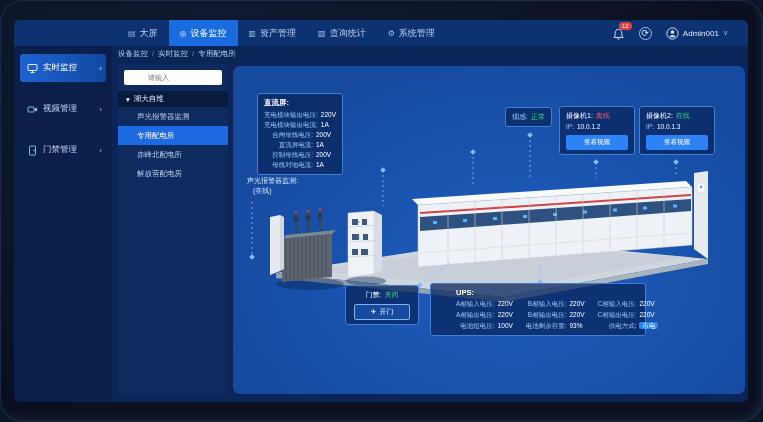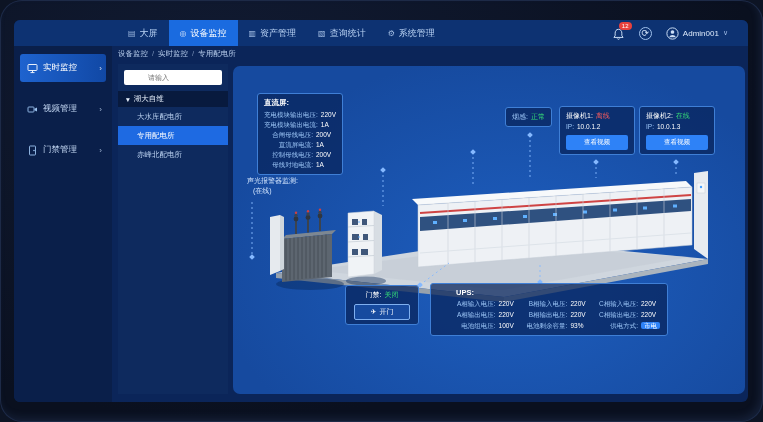--- a/index.html
+++ b/index.html
@@ -55,21 +55,21 @@
   .val { min-width:20px; text-align:left; color:#fff; white-space:nowrap; }
   .green { color:#35d977; } .red { color:#ff5d5d; }
 
   .pnl-dc     { left:24px;  top:27px;  width:86px; }
   .pnl-batt   { left:112px; top:48px;  width:64px; }
   .pnl-mains  { left:214px; top:42px;  width:58px; }
   .pnl-smoke  { left:272px; top:41px; }
   .pnl-cam1   { left:326px; top:40px;  width:76px; }
   .pnl-cam2   { left:406px; top:40px;  width:76px; }
   .pnl-door   { left:112px; top:219px; width:74px; }
-  .pnl-ups    { left:197px; top:217px; width:238px;padding-left:25px; }
+  .pnl-ups    { left:197px; top:217px; width:216px;padding-left:25px; }
 
   .inline-row { display:flex; gap:3px; font-size:7px; align-items:center; white-space:nowrap; }
   .ip-row { font-size:6.5px; margin-top:2px; }
   .ip-row .iplbl { color:#9cc6f7; margin-right:3px; }
   .btn-video { margin-top:3px; width:100%; background:#2e82f7; border:none; color:#fff; font-size:6.5px; padding:3px 0;
                border-radius:2px; text-align:center; cursor:pointer; font-family:inherit; }
   .btn-door { margin:4px auto 0; display:flex; align-items:center; justify-content:center; gap:3px; width:56px;
               background:rgba(47,126,245,.35); border:1px solid #7fb0f0; color:#fff; font-size:7px; padding:2px 0;
               border-radius:2px; cursor:pointer; font-family:inherit; }
   .ups-grid { display:grid; grid-template-columns:1fr 1fr 1fr; column-gap:8px; row-gap:1px; }
@@ -168,23 +168,24 @@
         <svg width="8" height="8" viewBox="0 0 10 10">
             <circle cx="4.2" cy="4.2" r="3" fill="none" stroke="#8b97a8" stroke-width="1"></circle>
             <line x1="6.5" y1="6.5" x2="9" y2="9" stroke="#8b97a8" stroke-width="1"></line>
           </svg>
         <input placeholder="请输入" style="">
       </div>
       <div class="tree-group">
         <span>▾</span>
         <span>湖大自维</span>
       </div>
-      <div class="tree-item">大水库配电所</div>
+      <div class="tree-item">声光报警器监测</div>
       <div class="tree-item selected">专用配电所</div>
       <div class="tree-item">赤峰北配电所</div>
+      <div class="tree-item">解放营配电房</div>
     </div>
 
     <div class="main">
 
       <svg class="room" width="440" height="150" viewBox="0 0 440 150">
 
         <polygon points="6,120 234,144 438,106 228,86" fill="#cfd6de"></polygon>
         <polygon points="40,117 232,137 420,104 238,92" fill="#c2cad3" opacity="0.55"></polygon>
         <polygon points="6,120 234,144 234,149 6,125" fill="#97a1ac"></polygon>
         <polygon points="234,144 438,106 438,111 234,149" fill="#aab4be"></polygon>

